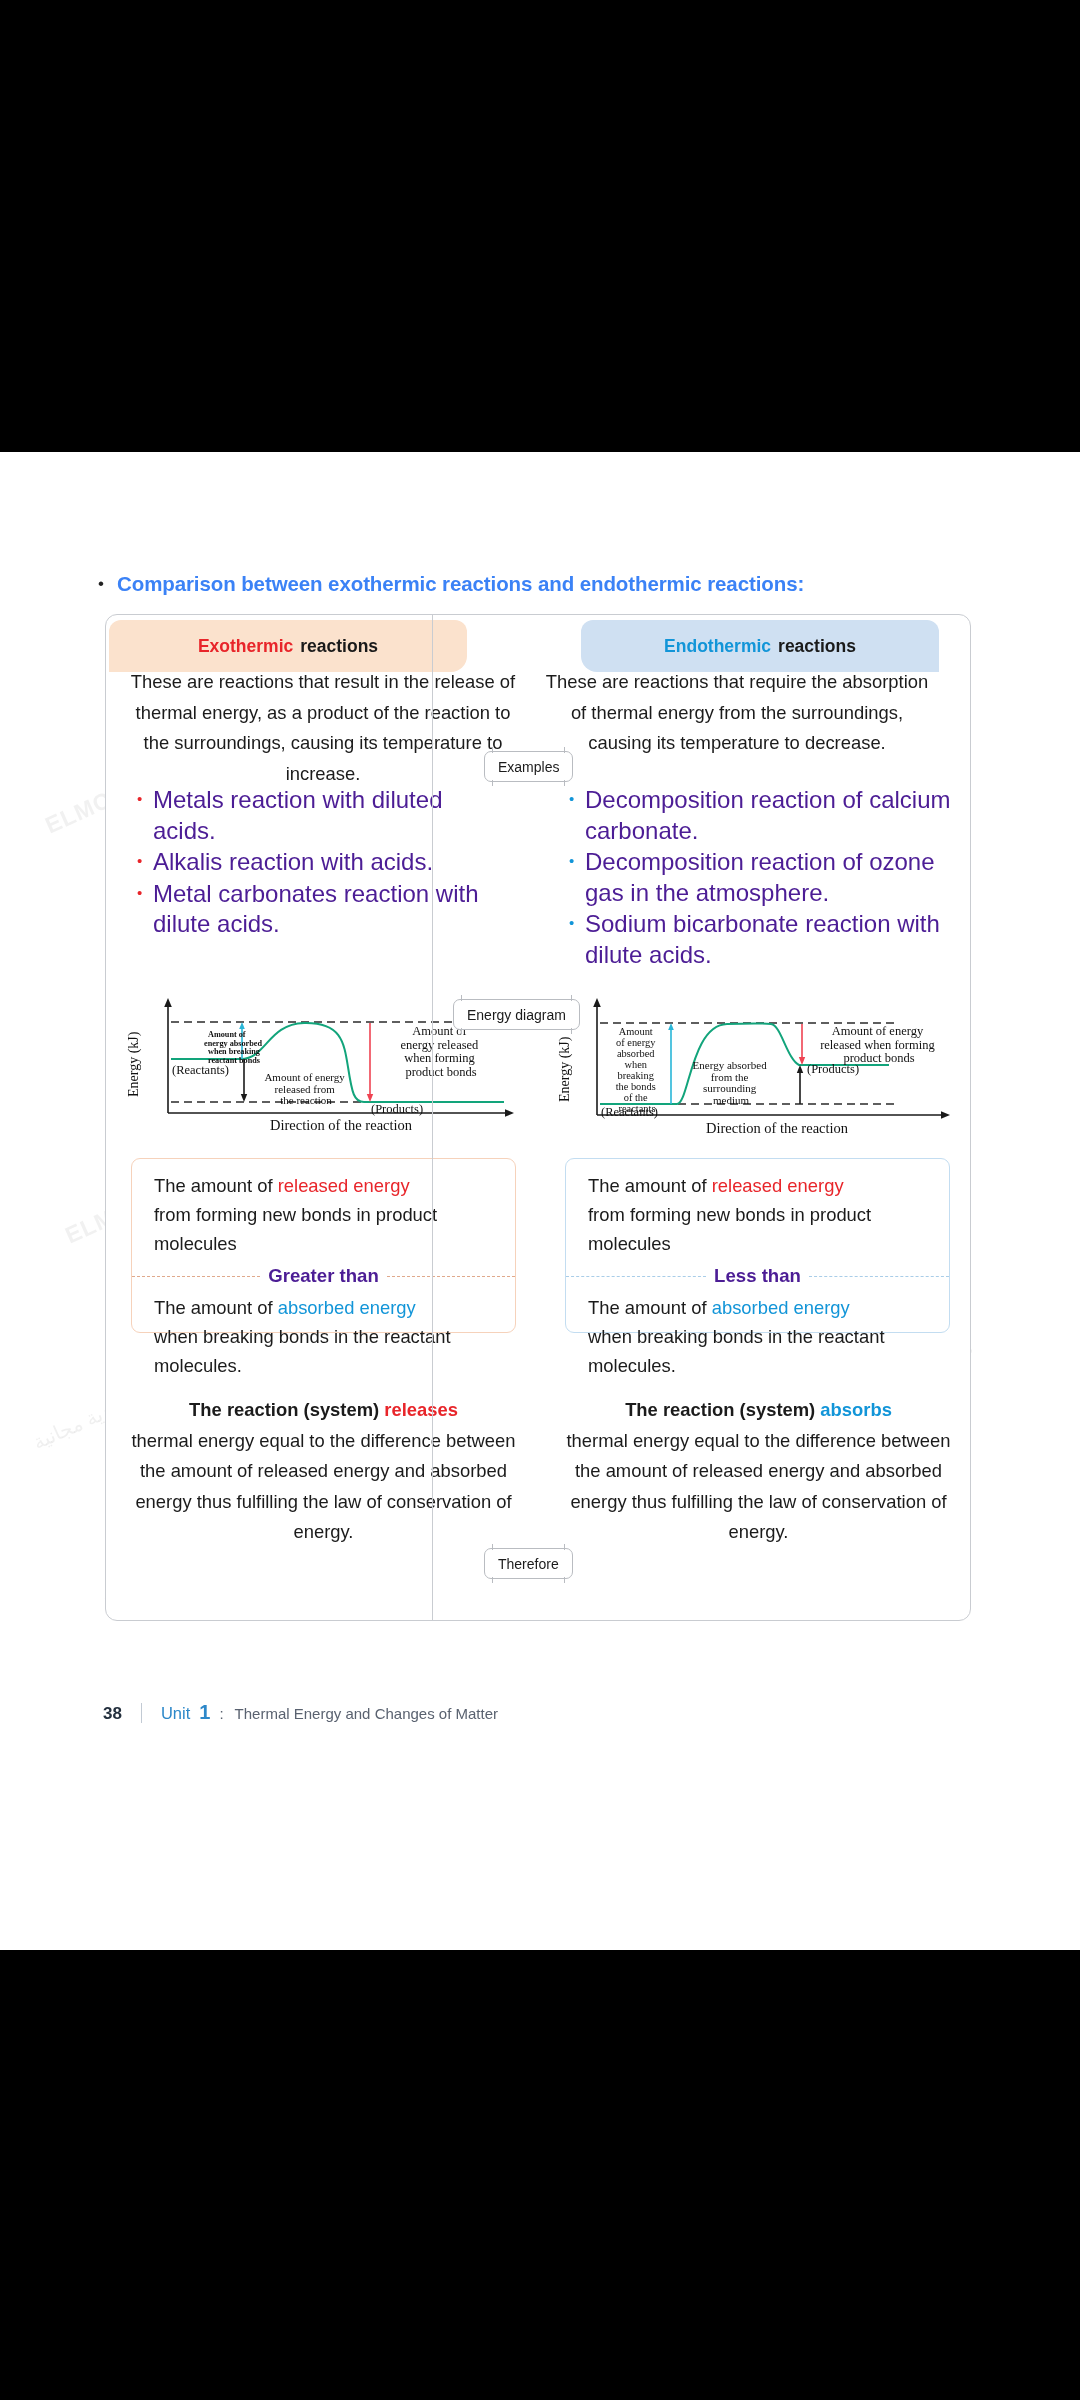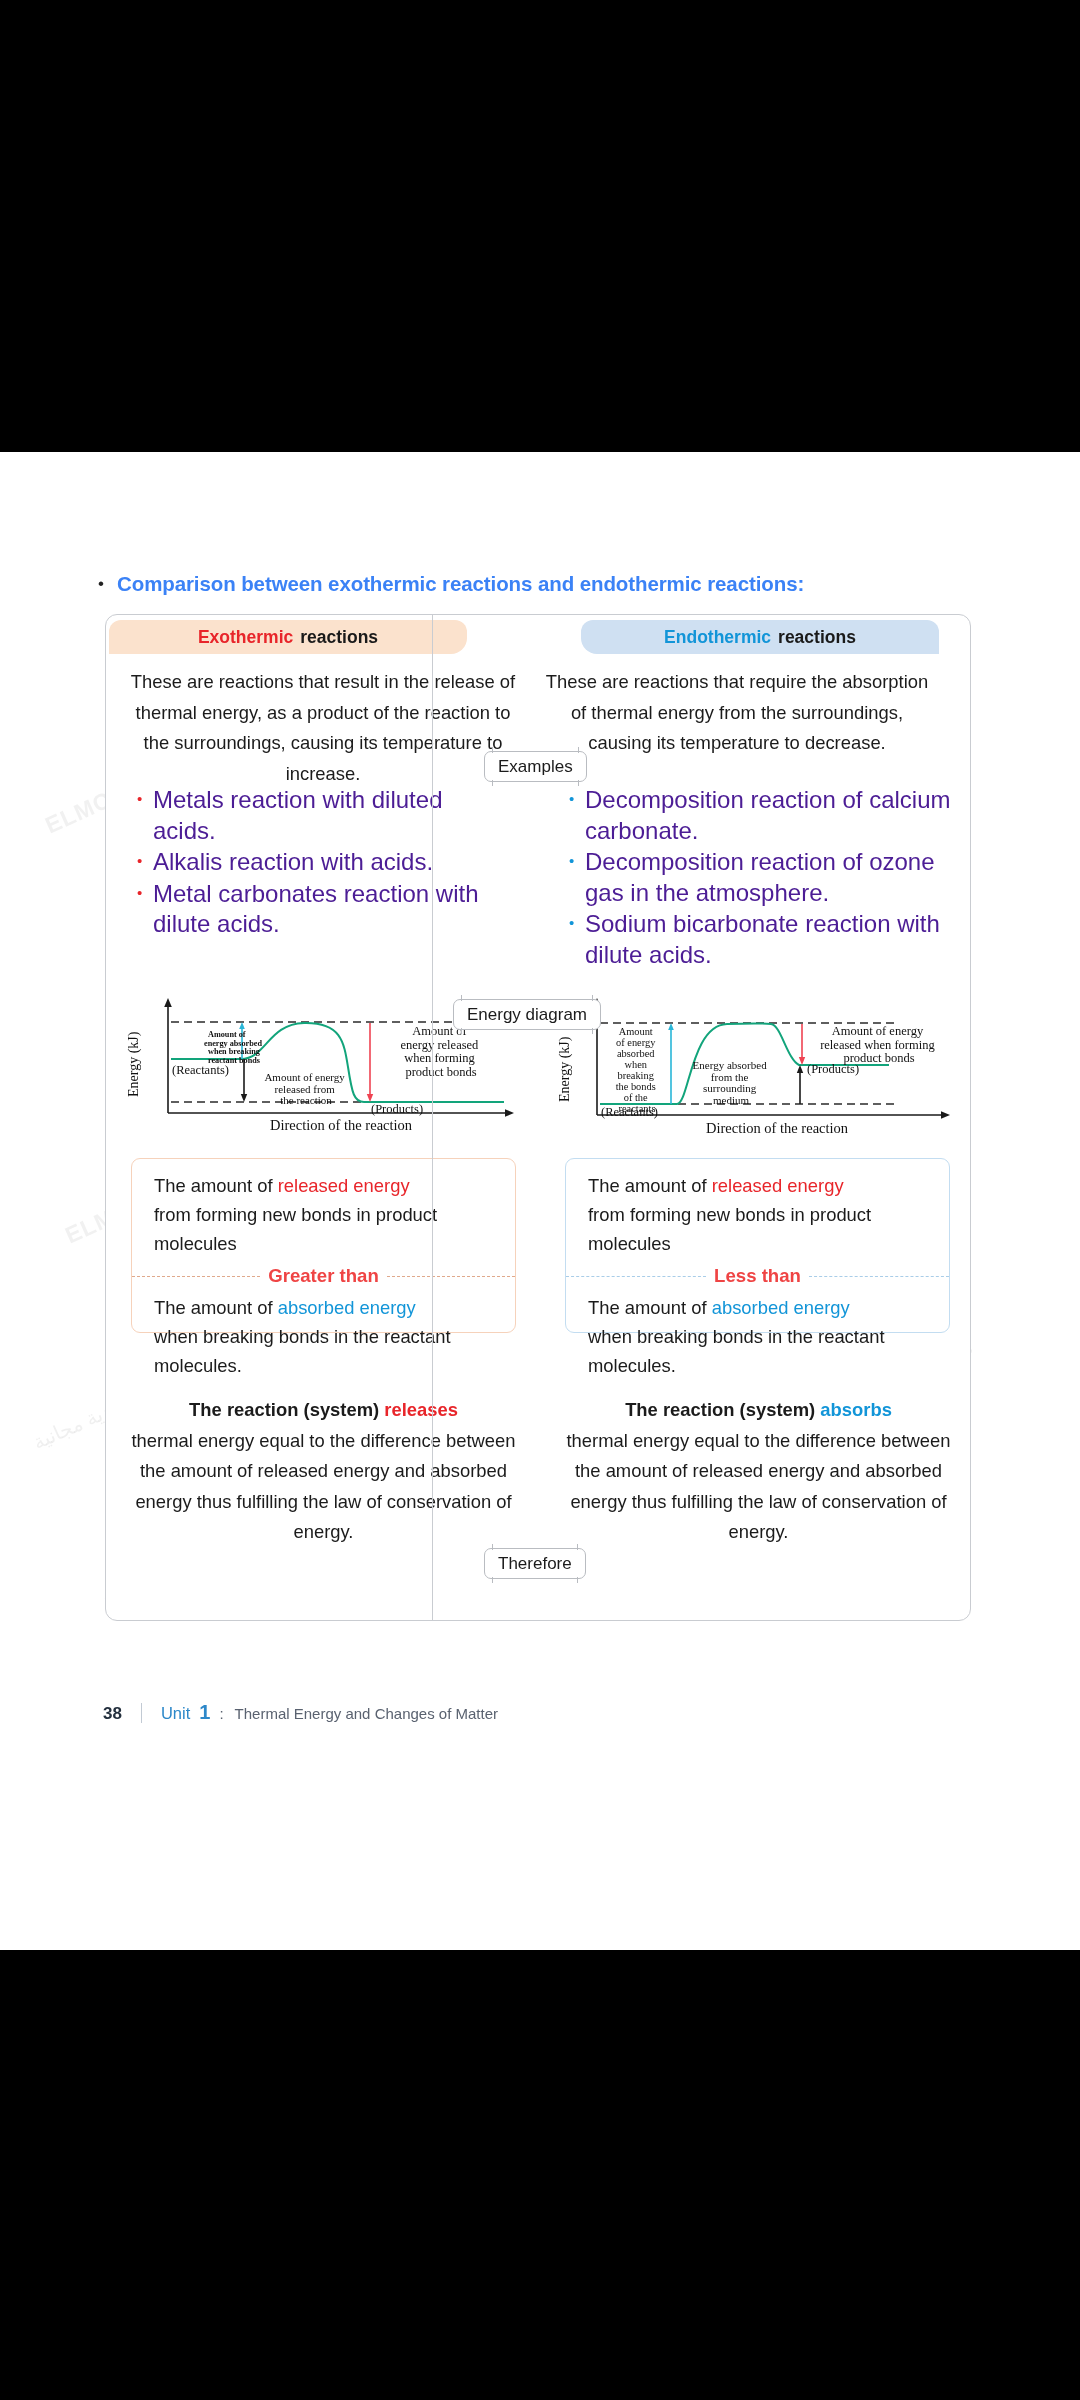--- a/index.html
+++ b/index.html
@@ -42,21 +42,21 @@
     width:1px; height:1007px; background:#c9ccd1;
   }
 
   
   .col { position:absolute; top:0; width:433px; height:100%; }
   .col.left { left:0; }
   .col.right { left:433px; }
 
   
   .ttl {
-    position:absolute; top:5px; height:34px;
+    position:absolute; top:5px; height:52px;
     display:flex; align-items:center; justify-content:center;
     font-size:17.5px; font-weight:bold; color:#1a1a1a;
     border-radius:10px 10px 14px 14px;
   }
   .ttl.exo { left:3px; width:358px; background:#fbe2cd; border-radius:12px 12px 16px 0; }
   .ttl.endo { left:42px; width:358px; background:#cfe0f2; border-radius:12px 12px 0 16px; }
   .ttl .kw-red { color:#e8252a; margin-right:7px; }
   .ttl .kw-blue { color:#1295d8; margin-right:7px; }
 
   
@@ -65,21 +65,21 @@
     font-size:18.4px; line-height:30.5px;
   }
   .p-def-l { left:22px; top:52px; width:390px; }
   .p-def-r { left:436px; top:52px; width:390px; }
 
   
   .chip {
     position:absolute; height:31px; padding:14px 13px;
     display:flex; align-items:center; justify-content:center;
     border:1px solid #b9bcc1; border-radius:7px;
-    background:#fff; font-size:17px; color:#1b1b1b;
+    background:#fff; font-size:14px; color:#1b1b1b;
     white-space:nowrap; z-index:5;
   }
   .chip .tick {
     position:absolute; top:-5px; width:1px; height:6px; background:#b9bcc1;
   }
   .chip .tick.l { left:7px; }
   .chip .tick.r { right:7px; }
   .chip .tickb {
     position:absolute; bottom:-5px; width:1px; height:6px; background:#b9bcc1;
   }
@@ -114,21 +114,21 @@
   }
   .cbox .top { padding:12px 22px 0; }
   .cbox .bot { padding:6px 22px 0; }
   .cmpsep {
     position:relative; display:flex; align-items:center; gap:0;
     margin:7px 0 0;
   }
   .cmpsep .dash { flex:1; height:0; border-top:1.6px dashed #e0a98c; }
   .cbox.endo .cmpsep .dash { border-top-color:#a9cde8; }
   .cmpsep .lbl {
-    font-size:18.6px; font-weight:bold; color:#ef4444; padding:0 8px; white-space:nowrap;
+    font-size:18.6px; font-weight:bold; color:#4c1d95; padding:0 8px; white-space:nowrap;
   }
   .kw-red-i { color:#e8252a; }
   .kw-blue-i { color:#1295d8; }
 
   
   .concl { position:absolute; text-align:center; font-size:18.4px; line-height:30.5px; color:#1b1b1b; }
   .concl .hdr { font-weight:bold; }
   .concl.left { left:20px; top:780px; width:395px; }
   .concl.right { left:455px; top:780px; width:395px; }
 

